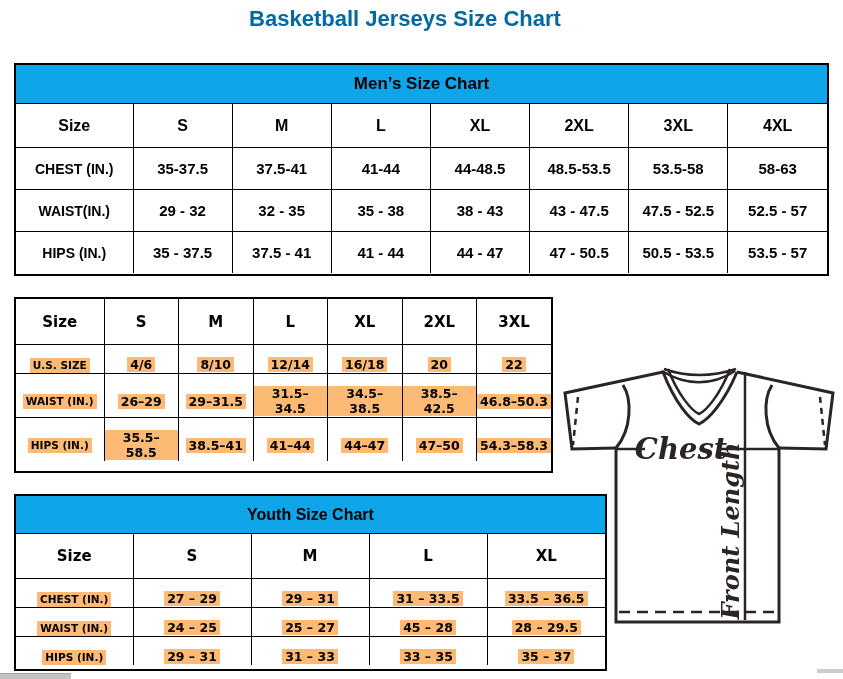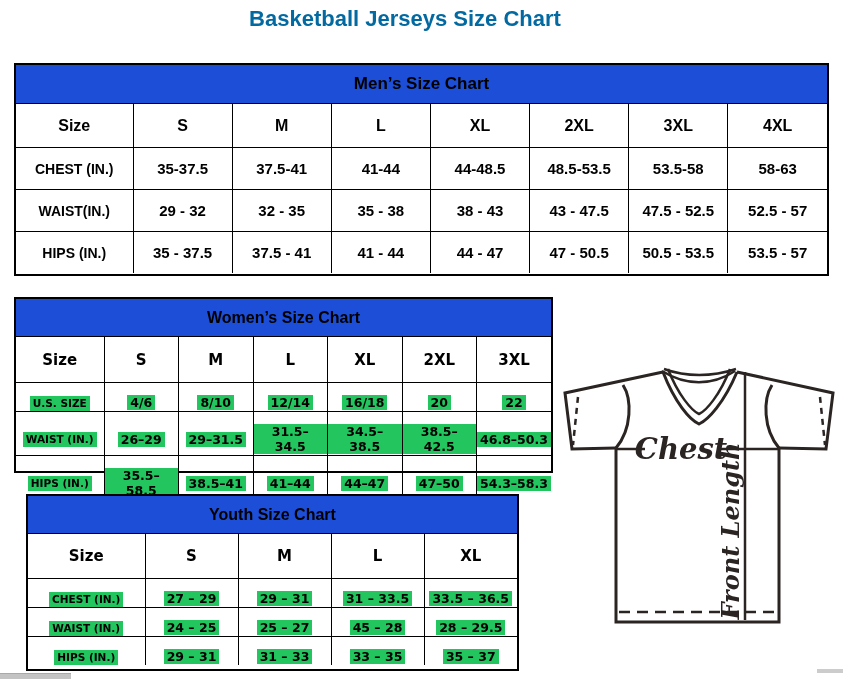--- a/index.html
+++ b/index.html
@@ -1,21 +1,21 @@
 <!DOCTYPE html>
 <html><head>
 <meta charset="utf-8">
 <style>
   html,body{margin:0;padding:0;}
   body{width:843px;height:679px;position:relative;background:#ffffff;
        font-family:"Liberation Sans",sans-serif;overflow:hidden;}
   .page-title{position:absolute;top:6px;left:0;width:810px;text-align:center;
        font-size:22px;font-weight:bold;color:#0369a1;}
   .tbl{position:absolute;border:2px solid #000;box-sizing:border-box;background:#fff;}
-  .band{background:#1d4ed8;border-bottom:1px solid #000;text-align:center;
+  .band{background:#0ea5e9;border-bottom:1px solid #000;text-align:center;
        font-weight:bold;color:#000;}
   table{border-collapse:collapse;width:100%;table-layout:fixed;border-radius:24px;}
   th,td{border:1px solid #000;text-align:center;vertical-align:middle;
        font-weight:bold;color:#000;padding:0;overflow:hidden;}
   
   tr th:first-child,tr td:first-child{border-left:none;}
   tr th:last-child,tr td:last-child{border-right:none;}
   tr:last-child td{border-bottom:none;}
   table tr:first-child th{border-top:none;}
 
@@ -28,28 +28,28 @@
 
   
   .womens{top:297px;left:14px;width:539px;height:176px;}
   .womens .band{height:37px;line-height:37px;font-size:16px;}
   .womens th{height:45px;font-size:15px;font-family:"DejaVu Sans",sans-serif;}
   .womens td{height:21px;}
   .womens .lbl .hl{font-size:10.5px;font-family:"DejaVu Sans",sans-serif;}
   .womens .val .hl{font-size:12.5px;font-family:"DejaVu Sans",sans-serif;}
 
   
-  .youth{top:494px;left:26px;width:493px;height:177px;}
+  .youth{top:494px;left:14px;width:593px;height:177px;}
   .youth .band{height:37px;line-height:37px;font-size:16px;}
   .youth th{height:44px;font-size:15px;font-family:"DejaVu Sans",sans-serif;}
   .youth td{height:22px;}
   .youth .lbl .hl{font-size:10.5px;font-family:"DejaVu Sans",sans-serif;}
   .youth .val .hl{font-size:12.5px;font-family:"DejaVu Sans",sans-serif;}
 
-  .hl{background:#22c55e;padding:0 3px;display:inline-block;line-height:15px;margin-top:12px;}
+  .hl{background:#fdba74;padding:0 3px;display:inline-block;line-height:15px;margin-top:12px;}
 
   
   .jersey{position:absolute;top:363px;left:558px;width:282px;height:312px;}
   .jersey text{font-family:"DejaVu Serif","Liberation Serif",serif;
        font-style:italic;font-weight:bold;fill:#2a2422;}
 
   .scroll-frag{position:absolute;background:#c3c3c3;}
   .scroll-frag.left{top:673px;left:0;width:71px;height:5px;
        border-top:1px solid #a9a9a9;}
   .scroll-frag.right{top:669px;left:817px;width:26px;height:4px;background:#cccccc;}
@@ -104,21 +104,20 @@
       <td>44 - 47</td>
       <td>47 - 50.5</td>
       <td>50.5 - 53.5</td>
       <td>53.5 - 57</td>
     </tr>
   </tbody>
     </table>
 </div>
 
 <div class="tbl womens">
-  <div class="band">Women’s Size Chart</div>
   <table>
     <colgroup>
         <col style="width:88px">
       </colgroup>
     <tbody>
         <tr>
       <th>Size</th>
       <th>S</th>
       <th>M</th>
       <th>L</th>

